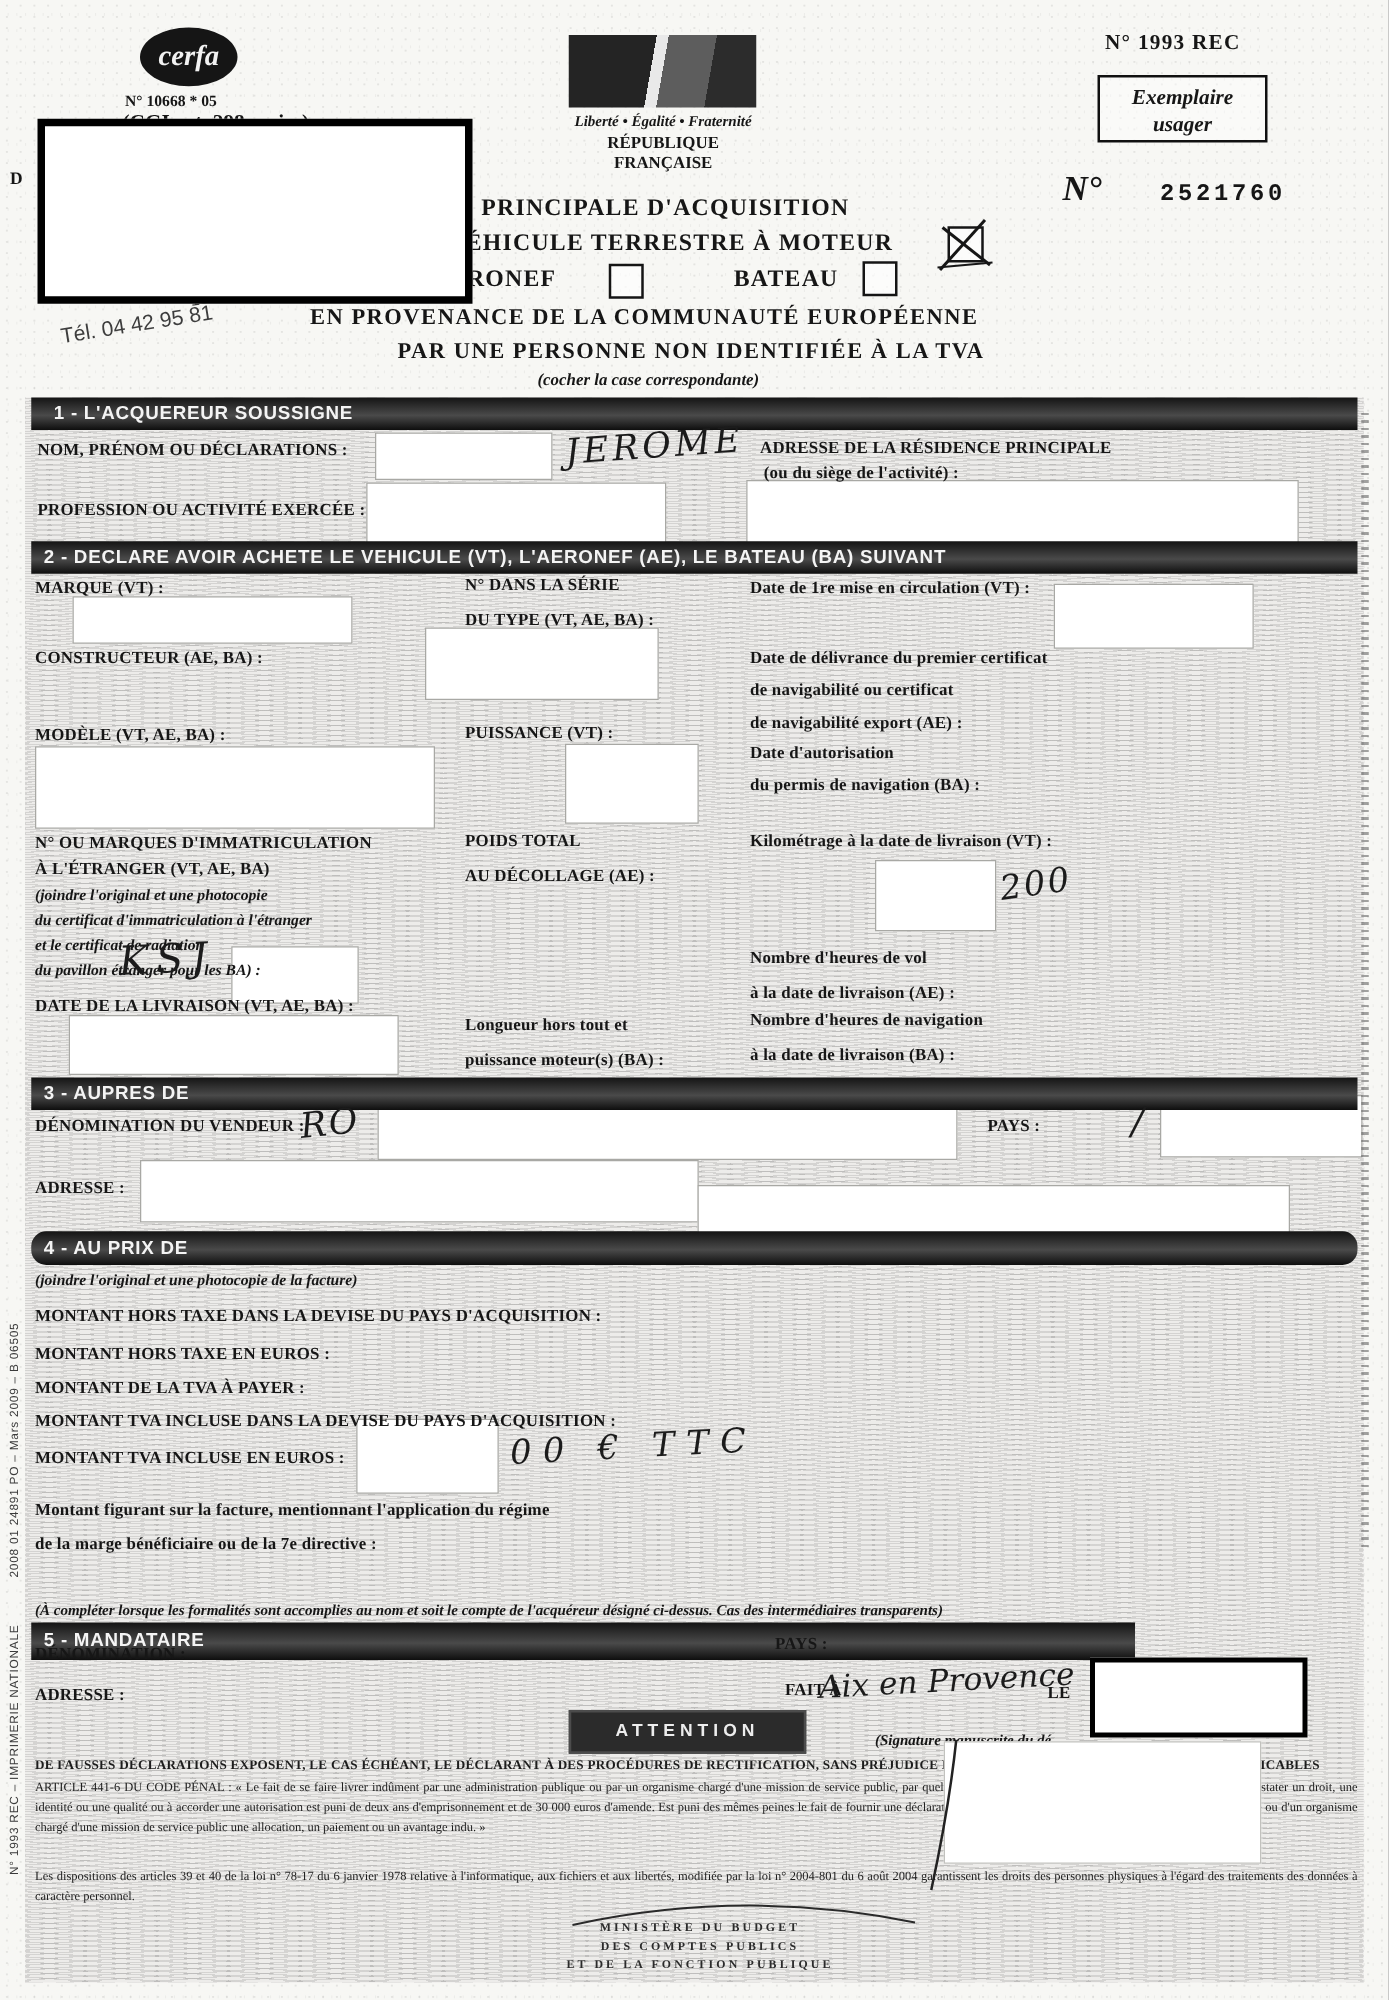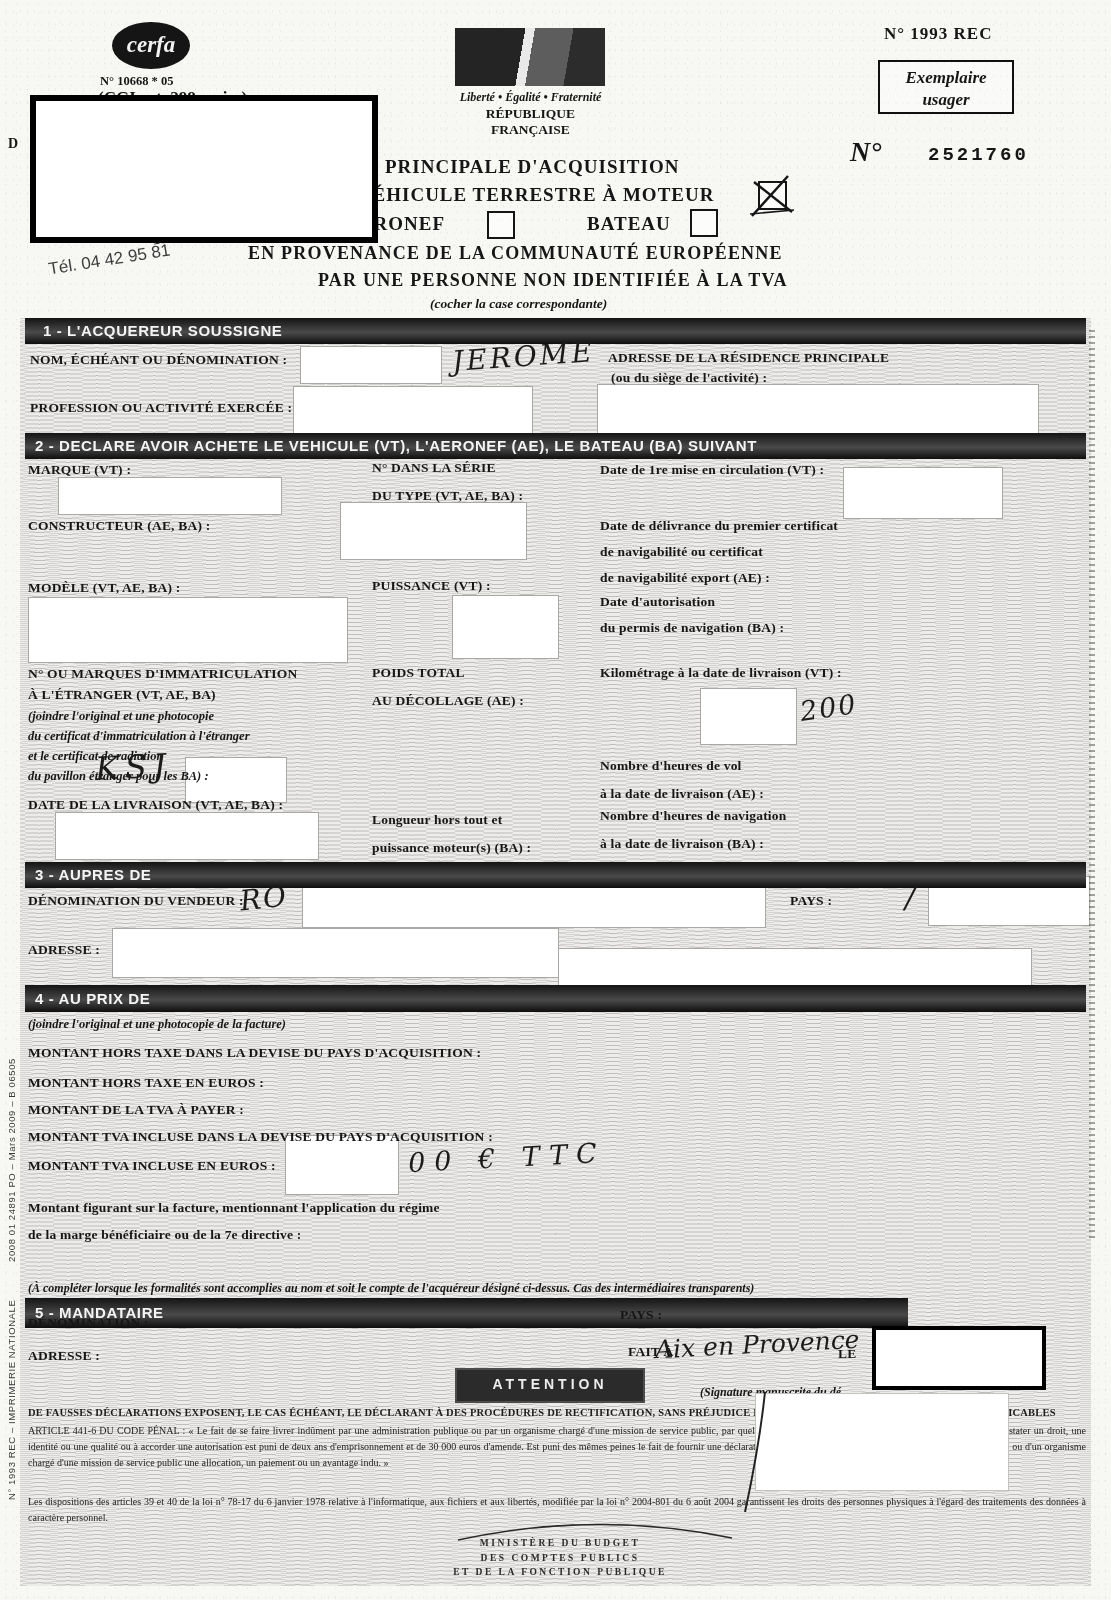--- a/index.html
+++ b/index.html
@@ -83,21 +83,21 @@
   </svg>
   <div class="t" style="left:290px;top:213px;font-size:19px;letter-spacing:1px;">D'UN AÉRONEF</div>
   <div class="cb" style="left:487px;top:211px;width:24px;height:24px;"></div>
   <div class="t" style="left:587px;top:213px;font-size:19px;letter-spacing:1px;">BATEAU</div>
   <div class="cb" style="left:690px;top:209px;width:24px;height:24px;"></div>
   <div class="t" style="left:248px;top:243px;font-size:18px;letter-spacing:1.2px;">EN PROVENANCE DE LA COMMUNAUTÉ EUROPÉENNE</div>
   <div class="t" style="left:318px;top:270px;font-size:18px;letter-spacing:1.2px;">PAR UNE PERSONNE NON IDENTIFIÉE À LA TVA</div>
   <div class="abs" style="left:430px;top:296px;font-size:13.5px;font-style:italic;font-weight:bold;z-index:2;">(cocher la case correspondante)</div>
 
   <div class="band" style="top:318px;padding-left:18px;">1 - L'ACQUEREUR SOUSSIGNE</div>
-  <div class="lbl" style="left:30px;top:352px;">NOM, ÉCHÉANT OU DÉNOMINATION :</div>
+  <div class="lbl" style="left:30px;top:352px;">NOM, PRÉNOM OU DÉCLARATIONS :</div>
   <div class="wb" style="left:300px;top:346px;width:140px;height:36px;"></div>
   <div class="hw" style="left:452px;top:340px;font-size:28px;transform:rotate(-4deg);letter-spacing:3px;">JEROME</div>
   <div class="lbl" style="left:608px;top:350px;">ADRESSE DE LA RÉSIDENCE PRINCIPALE</div>
   <div class="lbl" style="left:611px;top:370px;">(ou du siège de l'activité) :</div>
   <div class="lbl" style="left:30px;top:400px;">PROFESSION OU ACTIVITÉ EXERCÉE :</div>
   <div class="wb" style="left:293px;top:386px;width:238px;height:48px;"></div>
   <div class="wb" style="left:597px;top:384px;width:440px;height:52px;"></div>
 
   <div class="band" style="top:433px;">2 - DECLARE AVOIR ACHETE LE VEHICULE (VT), L'AERONEF (AE), LE BATEAU (BA) SUIVANT</div>
 
@@ -146,21 +146,21 @@
   <div class="lbl" style="left:28px;top:893px;">DÉNOMINATION DU VENDEUR :</div>
   <div class="hw" style="left:240px;top:882px;font-size:28px;transform:rotate(-6deg);letter-spacing:2px;">RO</div>
   <div class="wb" style="left:302px;top:876px;width:462px;height:50px;"></div>
   <div class="lbl" style="left:790px;top:893px;">PAYS :</div>
   <div class="hw" style="left:905px;top:880px;font-size:30px;">/</div>
   <div class="wb" style="left:928px;top:876px;width:160px;height:48px;"></div>
   <div class="lbl" style="left:28px;top:942px;">ADRESSE :</div>
   <div class="wb" style="left:112px;top:928px;width:445px;height:48px;"></div>
   <div class="wb" style="left:558px;top:948px;width:472px;height:42px;"></div>
 
-  <div class="band" style="top:985px;height:27px;line-height:27px;">4 - AU PRIX DE</div>
+  <div class="band" style="top:985px;height:27px;line-height:27px;border-radius:12px;">4 - AU PRIX DE</div>
   <div class="it" style="left:28px;top:1017px;">(joindre l'original et une photocopie de la facture)</div>
   <div class="lbl" style="left:28px;top:1045px;">MONTANT HORS TAXE DANS LA DEVISE DU PAYS D'ACQUISITION :</div>
   <div class="lbl" style="left:28px;top:1075px;">MONTANT HORS TAXE EN EUROS :</div>
   <div class="lbl" style="left:28px;top:1102px;">MONTANT DE LA TVA À PAYER :</div>
   <div class="lbl" style="left:28px;top:1129px;">MONTANT TVA INCLUSE DANS LA DEVISE DU PAYS D'ACQUISITION :</div>
   <div class="lbl" style="left:28px;top:1158px;">MONTANT TVA INCLUSE EN EUROS :</div>
   <div class="wb" style="left:285px;top:1135px;width:112px;height:58px;"></div>
   <div class="hw" style="left:408px;top:1142px;font-size:27px;transform:rotate(-3deg);letter-spacing:9px;">00 € TTC</div>
   <div class="lbl" style="left:28px;top:1200px;font-weight:bold;">Montant figurant sur la facture, mentionnant l'application du régime</div>
   <div class="lbl" style="left:28px;top:1227px;font-weight:bold;">de la marge bénéficiaire ou de la 7e directive :</div>

